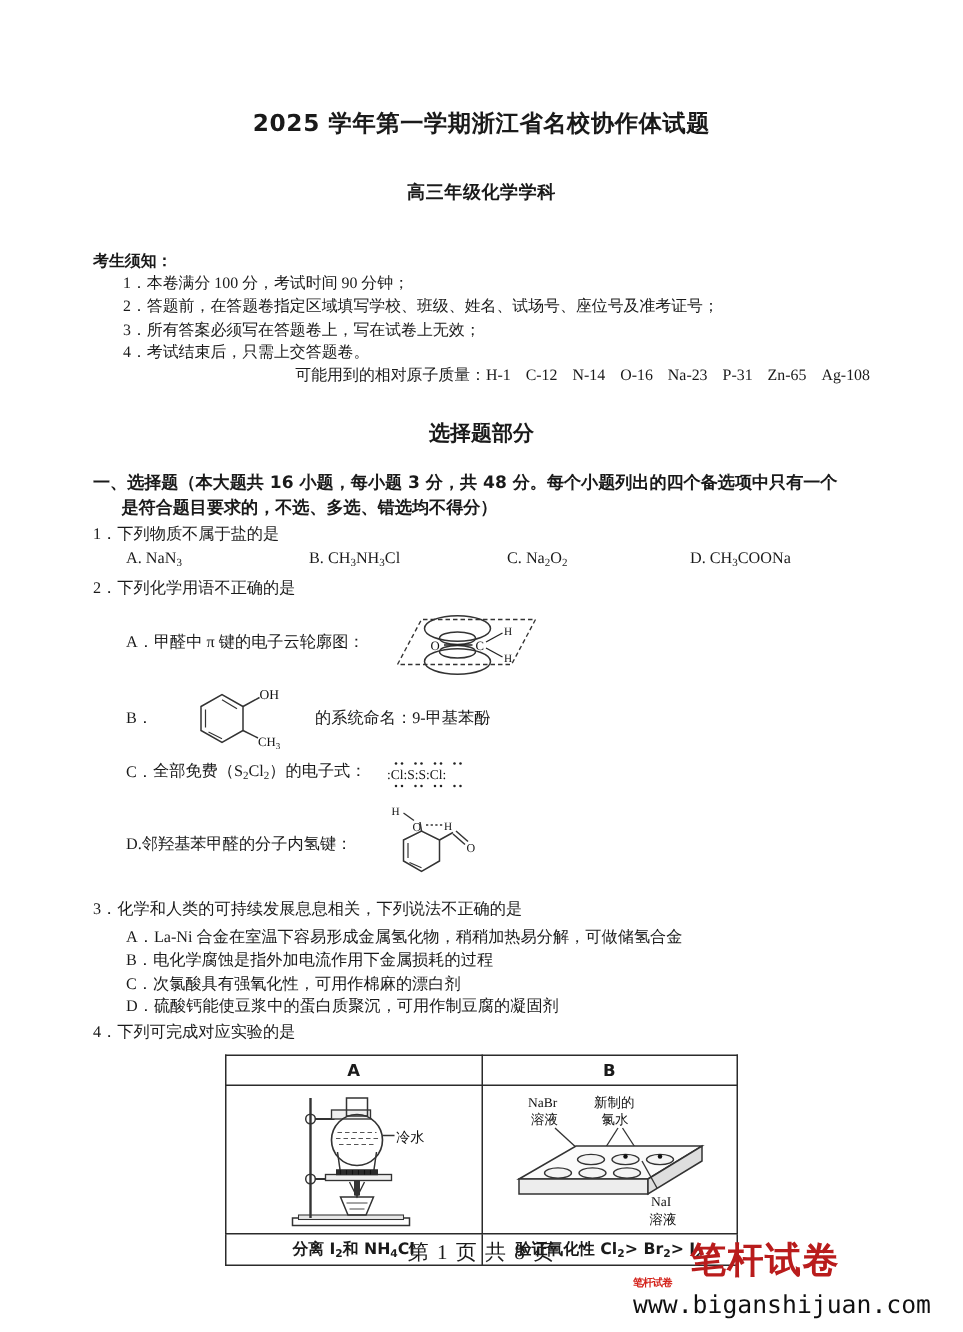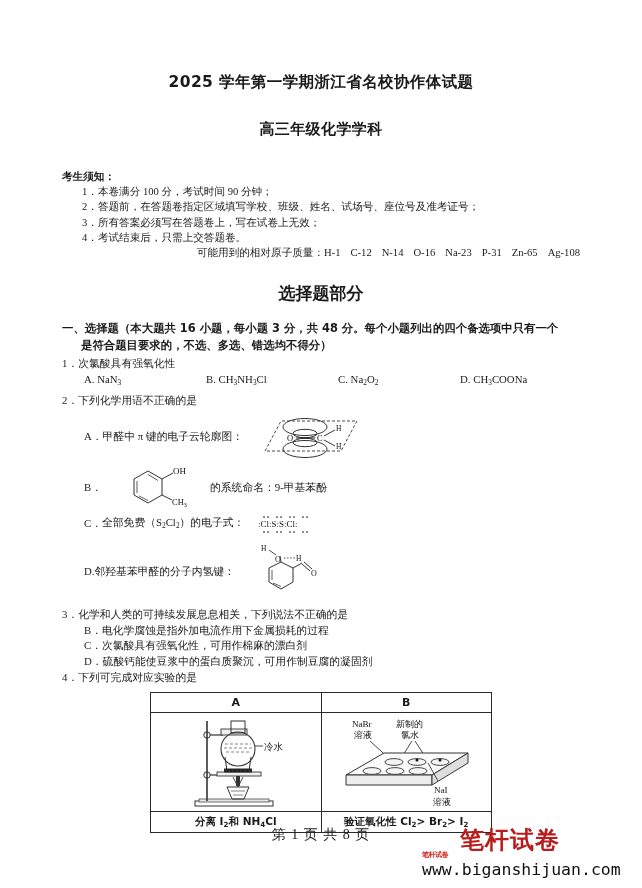--- a/index.html
+++ b/index.html
@@ -33,21 +33,21 @@
   .doc-title {
     text-align: center;
     font-size: 15.5px;
     font-weight: bold;
     letter-spacing: 0.4px;
     margin-top: 72px;
     font-family: "DejaVu Sans", "Liberation Sans", sans-serif;
   }
   .doc-subtitle {
     text-align: center;
-    font-size: 15px;
+    font-size: 12px;
     font-weight: bold;
     margin-top: 27px;
     letter-spacing: 0.4px;
     font-family: "DejaVu Sans", "Liberation Sans", sans-serif;
   }
 
   
   .notice {
     margin-top: 30px;
     font-size: 10.6px;
@@ -55,21 +55,21 @@
   }
   .notice-head { font-weight: bold; }
   .notice-item { padding-left: 20px; }
   .atomic-mass { margin-top: 0px; text-align: right; }
   .atomic-mass .sp { display: inline-block; width: 10px; }
 
   
   .section-title {
     text-align: center;
     font-weight: bold;
-    font-size: 17px;
+    font-size: 14px;
     margin-top: 22px;
     font-family: "DejaVu Sans", "Liberation Sans", sans-serif;
   }
   .big-q {
     margin-top: 15px;
     font-size: 11.4px;
     font-weight: bold;
     line-height: 16.5px;
     font-family: "DejaVu Sans", "Liberation Sans", sans-serif;
   }
@@ -196,21 +196,21 @@
     </div>
 
     <div class="section-title">选择题部分</div>
 
     <div class="big-q">
       <span>一、选择题（本大题共 16 小题，每小题 3 分，共 48 分。每个小题列出的四个备选项中只有一个</span>
       <span class="cont">是符合题目要求的，不选、多选、错选均不得分）</span>
     </div>
 
     <div class="q">
-      <span class="q-stem"><span>1．</span><span>次氯酸具有强氧化性</span></span>
+      <span class="q-stem"><span>1．</span><span>下列物质不属于盐的是</span></span>
       <span class="opt-row">
         <span class="opt-inline w1"><span>A. </span>NaN<sub>3</sub></span><span class="opt-inline w2"><span>B. </span>CH<sub>3</sub>NH<sub>3</sub>Cl</span><span class="opt-inline w3"><span>C. </span>Na<sub>2</sub>O<sub>2</sub></span><span class="opt-inline"><span>D. </span>CH<sub>3</sub>COONa</span>
       </span>
     </div>
 
     <div class="q">
       <span class="q-stem"><span>2．</span><span>下列化学用语不正确的是</span></span>
 
       <div class="opt-fig" style="margin-top:2px;">
         <span class="opt-label">A．</span>
@@ -317,20 +317,21 @@
             <line x1="57" y1="22" x2="65" y2="29" stroke="#333" stroke-width="1"></line>
             <line x1="59" y1="20" x2="67" y2="27" stroke="#333" stroke-width="1"></line>
             <text class="struct-txt" x="66" y="34" font-size="8" fill="#111">O</text>
           </svg>
         </span>
       </div>
     </div>
 
     <div class="q" style="margin-top:5px;">
       <span class="q-stem"><span>3．</span><span>化学和人类的可持续发展息息相关，下列说法不正确的是</span></span>
+      <span class="opt-line" style="margin-top:3px;">A．La-Ni 合金在室温下容易形成金属氢化物，稍稍加热易分解，可做储氢合金</span>
       <span class="opt-line">B．电化学腐蚀是指外加电流作用下金属损耗的过程</span>
       <span class="opt-line">C．次氯酸具有强氧化性，可用作棉麻的漂白剂</span>
       <span class="opt-line">D．硫酸钙能使豆浆中的蛋白质聚沉，可用作制豆腐的凝固剂</span>
     </div>
 
     <div class="q" style="margin-top:1px;">
       <span class="q-stem"><span>4．</span><span>下列可完成对应实验的是</span></span>
     </div>
 
     <table class="exp-table">

